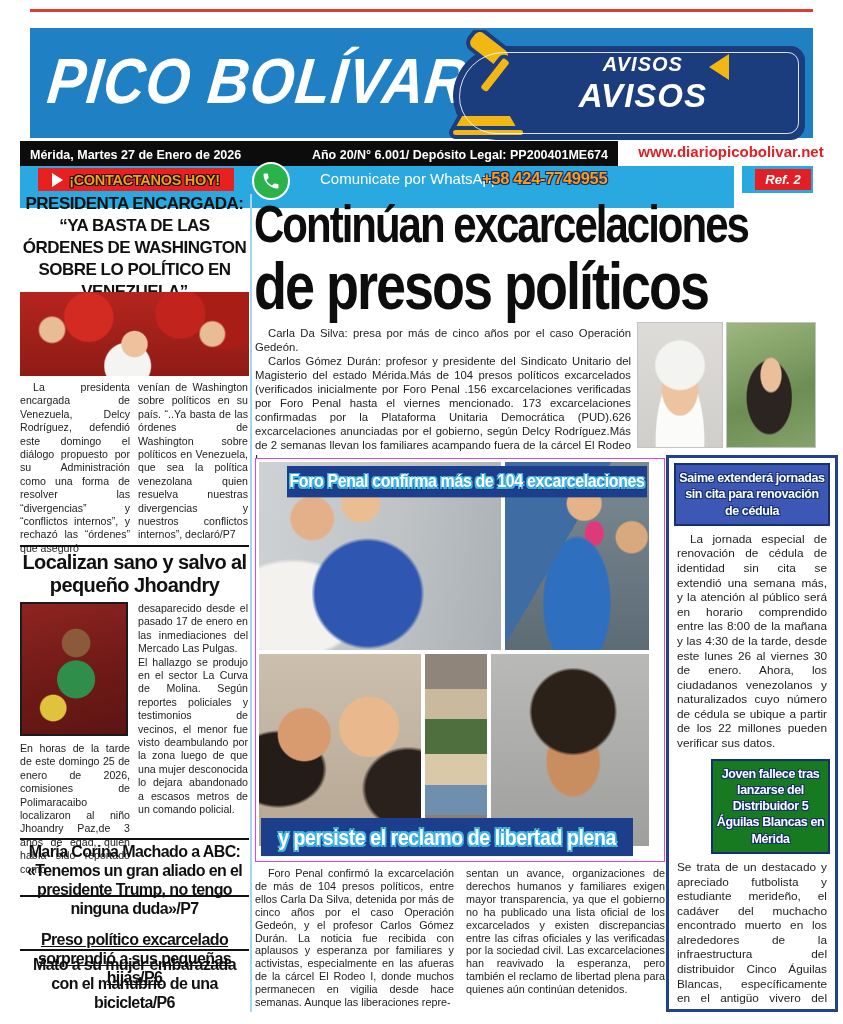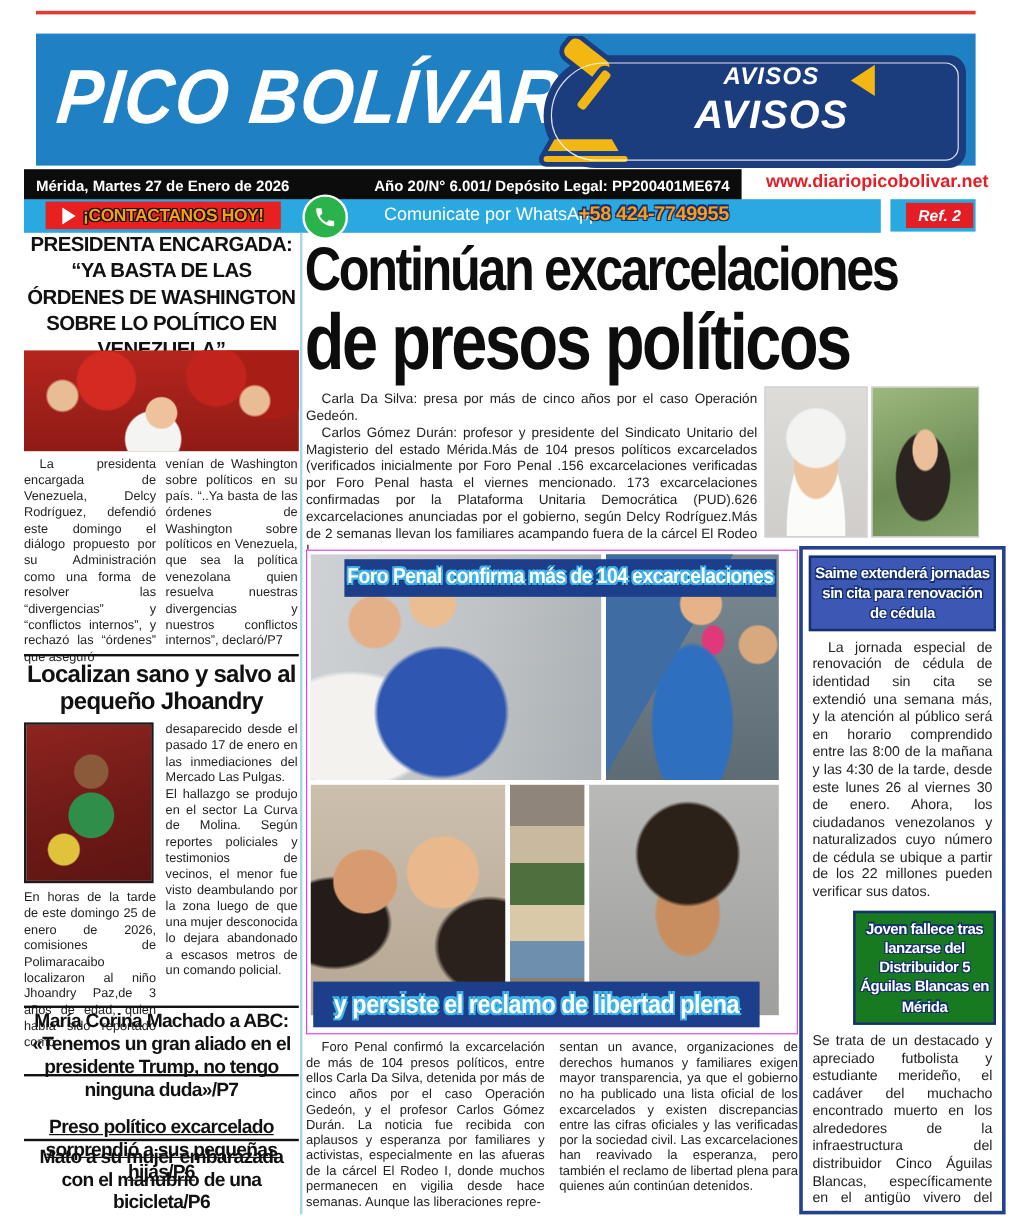--- a/index.html
+++ b/index.html
@@ -22,21 +22,21 @@
   #badge-arrow{right:76px;top:8px;width:0;height:0;border-top:13px solid transparent;
          border-bottom:13px solid transparent;border-right:20px solid #f2b713;}
   #gavel{left:-14px;top:-16px;}
 
   
   #black-bar{left:20px;top:141px;width:598px;height:28px;background:#0c0c0c;color:#fff;
              display:flex;align-items:center;justify-content:space-between;
              font-size:12.5px;font-weight:bold;padding:0 10px;box-sizing:border-box;}
   #website{left:622px;top:141px;width:218px;height:22px;color:#e31e24;font-weight:bold;
            font-size:15px;text-align:center;line-height:22px;}
-  #contact-bar{left:20px;top:166px;width:714px;height:28px;background:#2aa9e0;}
+  #contact-bar{left:20px;top:166px;width:714px;height:42px;background:#2aa9e0;}
   #ref-seg{left:742px;top:166px;width:71px;height:27px;background:#2aa9e0;}
   #contact-box{left:18px;top:2px;width:196px;height:23px;background:#e8201f;display:flex;
                align-items:center;justify-content:center;gap:6px;}
   #play-icon{width:0;height:0;border-top:7px solid transparent;border-bottom:7px solid transparent;
              border-left:11px solid #fff;}
   #contact-label{color:#f89c1c;font-weight:900;font-size:14.5px;letter-spacing:-0.3px;
        text-shadow:-1px -1px 0 #111,1px -1px 0 #111,-1px 1px 0 #111,1px 1px 0 #111;}
   #wa-circle{left:232px;top:-4px;width:34px;height:34px;border-radius:50%;background:#2bb34b;
              border:2px solid #fff;display:flex;align-items:center;justify-content:center;}
   #wa-label{left:280px;top:4px;color:#fff;font-size:15px;margin-left:20px;}

